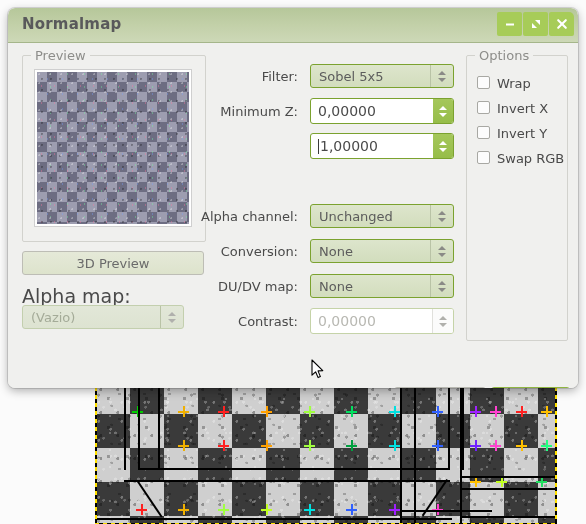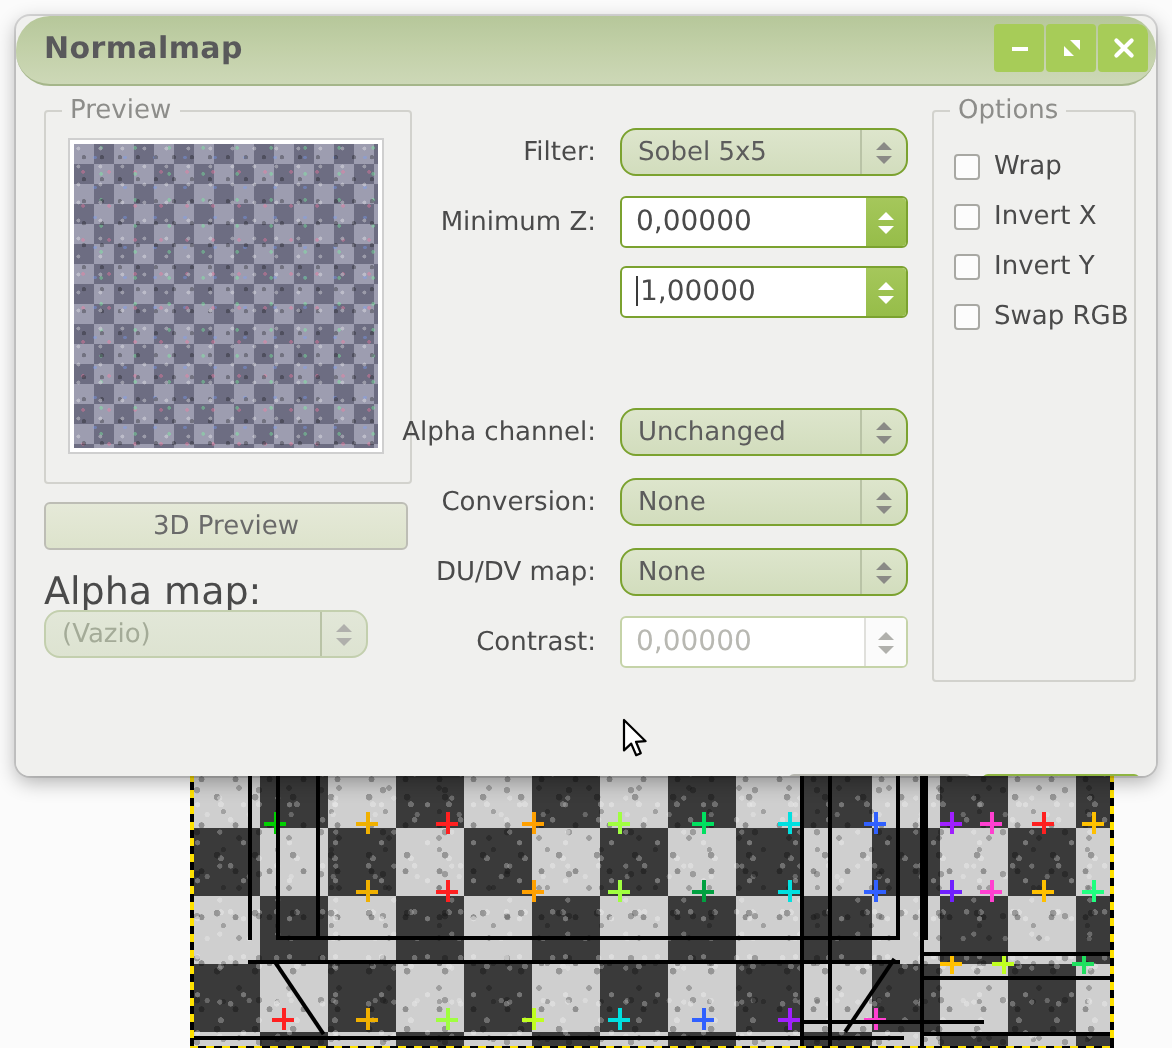--- a/index.html
+++ b/index.html
@@ -113,21 +113,20 @@
     overflow: hidden;
   }
 
   #titlebar {
     position: relative;
     height: 34px;
     background: linear-gradient(to bottom, #b6c79a 0%, #c2d0a8 48%, #cdd8b7 100%);
     border-bottom: 1px solid #a5b68a;
     border-top-left-radius: 7px;
     border-top-right-radius: 7px;
-    border-radius: 17px;
   }
   #window-title {
     position: absolute;
     left: 14px; top: 7px;
     font-size: 15px;
     font-weight: bold;
     color: #59595b;
     letter-spacing: .2px;
   }
   .win-btns {
@@ -200,21 +199,21 @@
       radial-gradient(circle at 35% 82%, rgba(255,120,160,.8) 0 .8px, transparent 1px),
       radial-gradient(circle at 70% 45%, rgba(120,160,255,.8) 0 .8px, transparent 1px);
     background-size: 11px 9px, 9px 11px, 17px 13px, 13px 17px, 15px 15px;
   }
 
   #options-group { left: 458px; top: 12px; width: 100px; height: 284px; }
   .checkrow {
     position: absolute;
     left: 10px;
     display: flex;
-    align-items: center;
+    align-items: flex-start;
     gap: 7px;
     cursor: pointer;
   }
   .cbox {
     width: 13px; height: 13px;
     border: 1px solid #a8a8a3;
     border-radius: 2px;
     background: #fcfcfc;
     box-sizing: border-box;
     flex: 0 0 auto;
@@ -234,21 +233,21 @@
     font-size: 19px;
     color: #4a4a4a;
     white-space: nowrap;
   }
 
   .combo {
     position: absolute;
     height: 24px;
     box-sizing: border-box;
     border: 1px solid #7ba22f;
-    border-radius: 8px;
+    border-radius: 3px;
     background: linear-gradient(to bottom, #dde5cc 0%, #d2ddbd 100%);
     display: flex;
     align-items: center;
     cursor: pointer;
     overflow: hidden;
   }
   .combo .val {
     flex: 1;
     padding-left: 8px;
     font-size: 13px;

